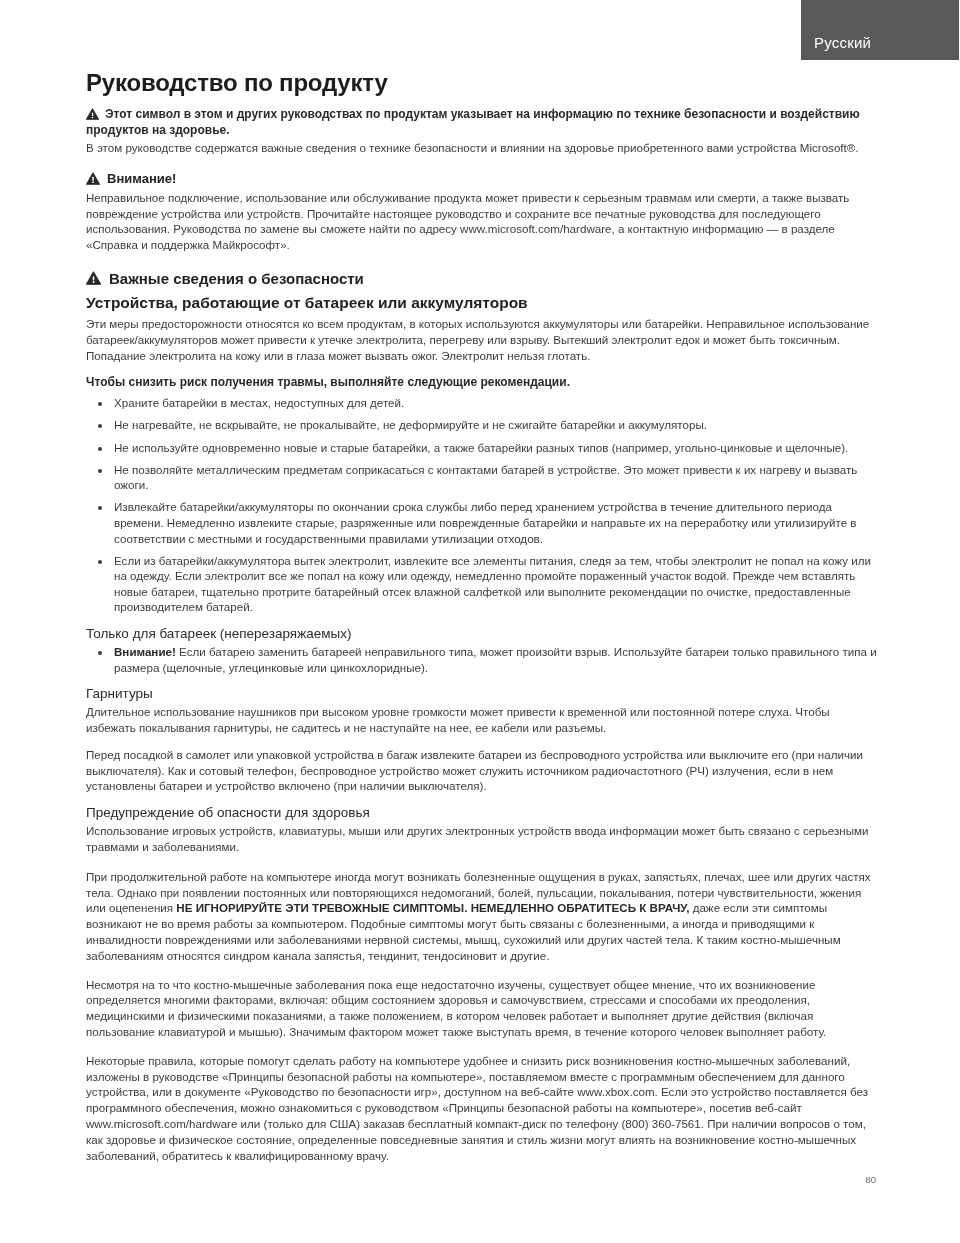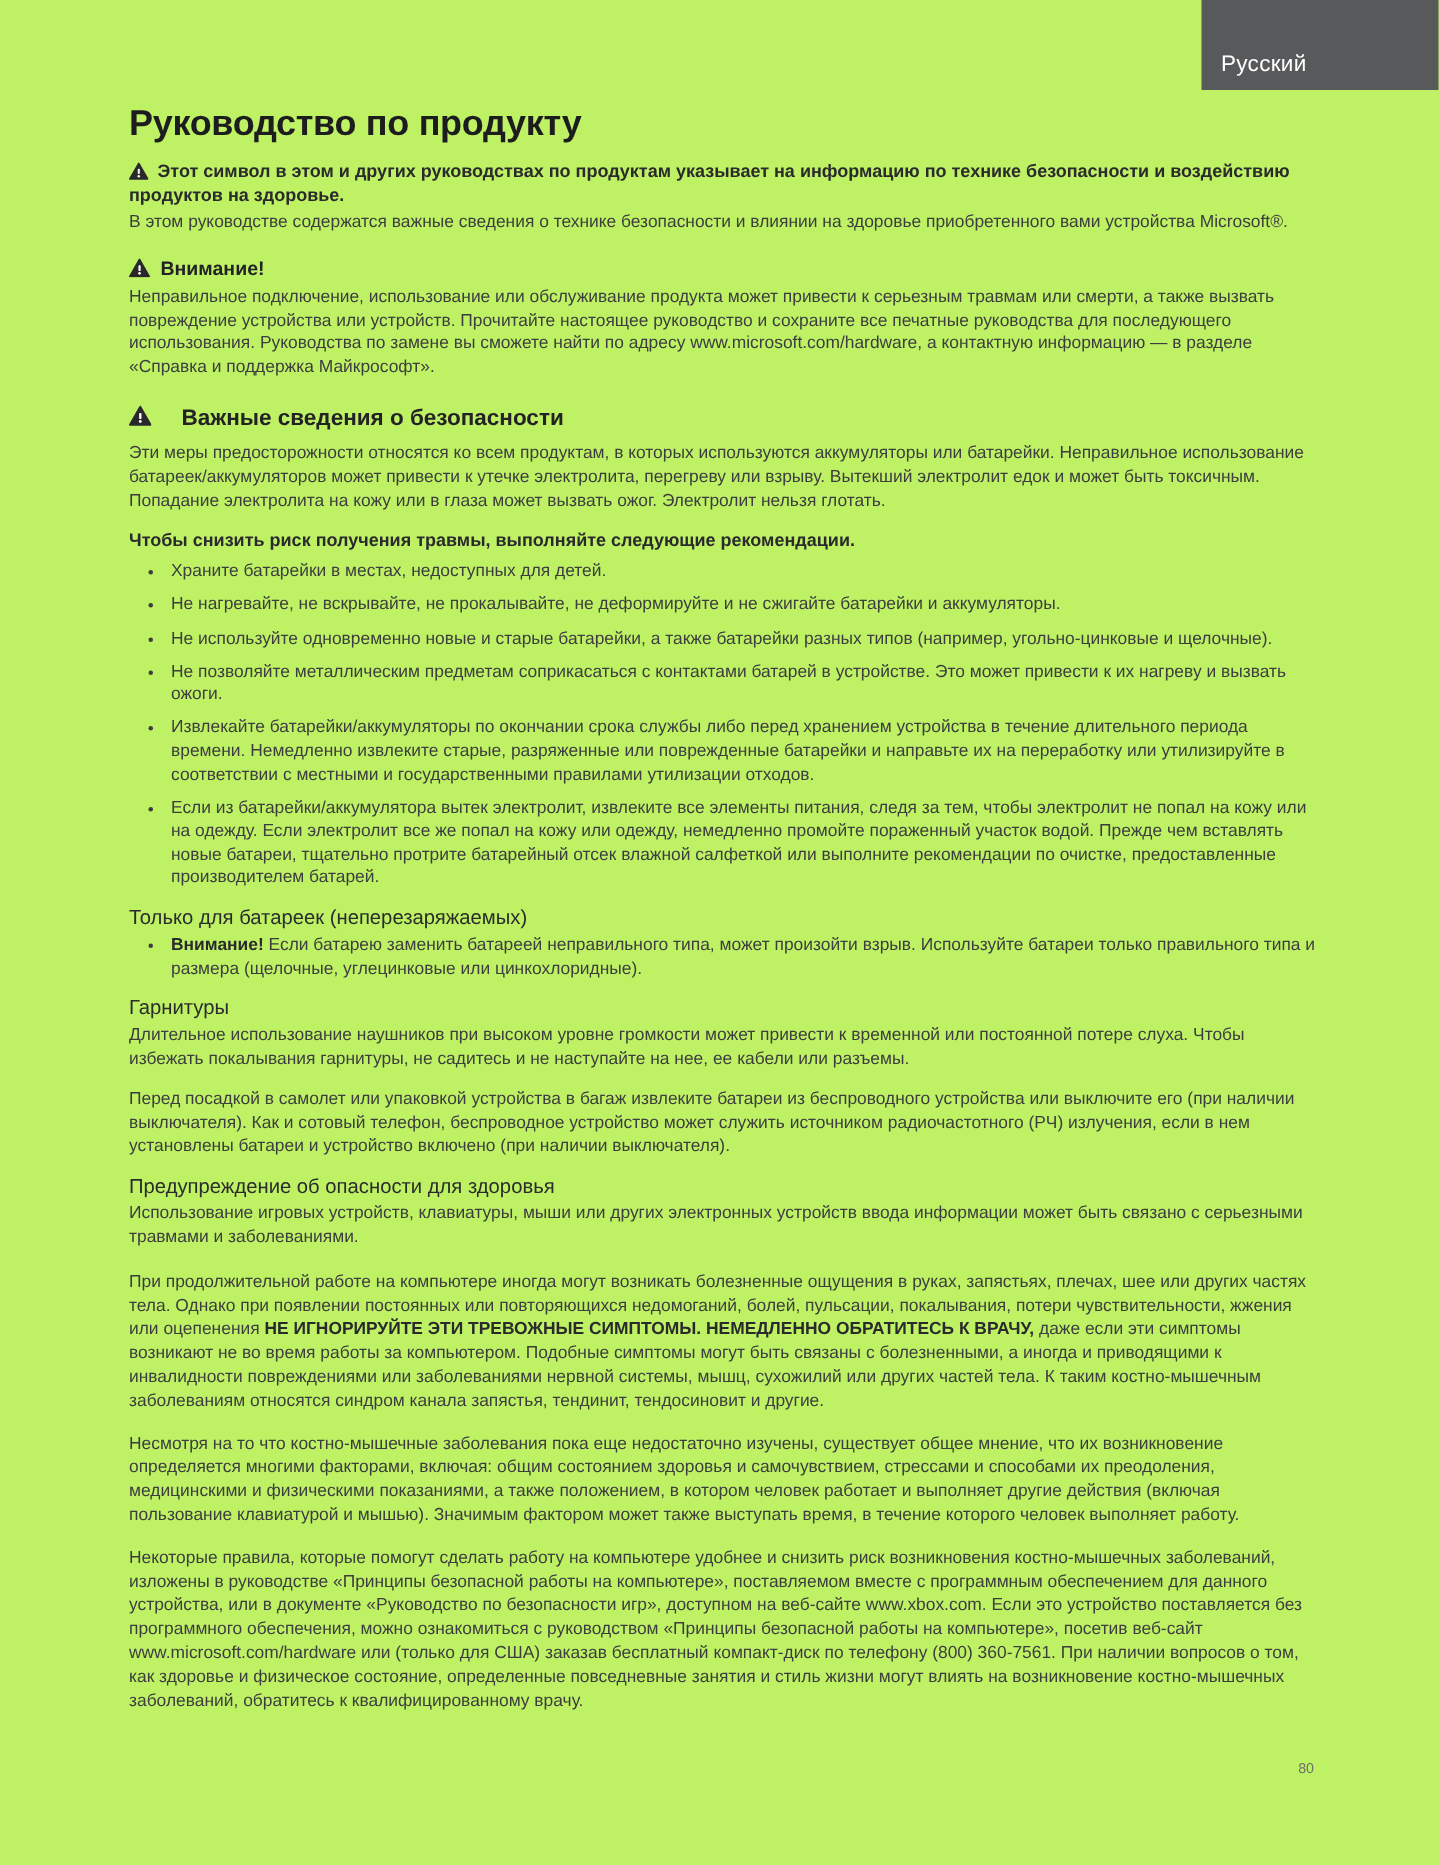--- a/index.html
+++ b/index.html
@@ -1,21 +1,21 @@
 <!DOCTYPE html>
 <html><head>
 <meta charset="utf-8">
 <style>
   * { box-sizing: border-box; }
   html,body { margin:0; padding:0; background:#e9e9e9; }
   .page {
     position: relative;
     width: 960px;
     height: 1243px;
-    background: #bef264;
+    background: #ffffff;
     font-family: "Liberation Sans", sans-serif;
     color: #3d3d3f;
     overflow: hidden;
     margin: 0 auto;
   }
   .lang-tab {
     position: absolute;
     top: 0;
     right: 1px;
     width: 158px;
@@ -46,21 +46,21 @@
   .inline-warn { vertical-align: -2px; margin-right: 6px; }
   p { margin: 0 0 11px 0; font-size: 11.6px; line-height: 15.8px; }
   p.tight { margin-bottom: 2px; }
   .note-bold { font-weight: bold; font-size: 12px; line-height: 16px; color: #2a2a2c; }
   .h-attn {
     display: flex; align-items: center; gap: 7px;
     font-size: 13px; font-weight: bold; color: #232325;
     margin: 15px 0 4px 0;
   }
   .h-section {
-    display: flex; align-items: flex-start; gap: 20px;
+    display: flex; align-items: center; gap: 8px;
     font-size: 15px; font-weight: bold; color: #232325;
     margin: 17px 0 7px 0;
   }
   .h-sub-bold {
     font-size: 15.5px; font-weight: bold; color: #232325;
     margin: 2px 0 4px 0;
   }
   .h-sub-bold.spaced { margin-top: 17px; }
   .h-lead {
     font-size: 12px; font-weight: bold; color: #2a2a2c;
@@ -127,20 +127,21 @@
     </div>
     <p>Неправильное подключение, использование или обслуживание продукта может привести к серьезным травмам или смерти, а также вызвать повреждение устройства или устройств. Прочитайте настоящее руководство и сохраните все печатные руководства для последующего использования. Руководства по замене вы сможете найти по адресу www.microsoft.com/hardware, а контактную информацию — в разделе «Справка и поддержка Майкрософт».</p>
 
     <div class="h-section">
       <svg class="warn-svg" width="15" height="14" viewBox="0 0 24 22">
           <use href="#warn-glyph"></use>
         </svg>
       <span>Важные сведения о безопасности</span>
     </div>
 
+    <div class="h-sub-bold">Устройства, работающие от батареек или аккумуляторов</div>
     <p>Эти меры предосторожности относятся ко всем продуктам, в которых используются аккумуляторы или батарейки. Неправильное использование батареек/аккумуляторов может привести к утечке электролита, перегреву или взрыву. Вытекший электролит едок и может быть токсичным. Попадание электролита на кожу или в глаза может вызвать ожог. Электролит нельзя глотать.</p>
 
     <div class="h-lead">Чтобы снизить риск получения травмы, выполняйте следующие рекомендации.</div>
     <ul class="bullets">
       <li><span>Храните батарейки в местах, недоступных для детей.</span></li>
       <li><span>Не нагревайте, не вскрывайте, не прокалывайте, не деформируйте и не сжигайте батарейки и аккумуляторы.</span></li>
       <li><span>Не используйте одновременно новые и старые батарейки, а также батарейки разных типов (например, угольно-цинковые и щелочные).</span></li>
       <li><span>Не позволяйте металлическим предметам соприкасаться с контактами батарей в устройстве. Это может привести к их нагреву и вызвать ожоги.</span></li>
       <li><span>Извлекайте батарейки/аккумуляторы по окончании срока службы либо перед хранением устройства в течение длительного периода времени. Немедленно извлеките старые, разряженные или поврежденные батарейки и направьте их на переработку или утилизируйте в соответствии с местными и государственными правилами утилизации отходов.</span></li>
       <li><span>Если из батарейки/аккумулятора вытек электролит, извлеките все элементы питания, следя за тем, чтобы электролит не попал на кожу или на одежду. Если электролит все же попал на кожу или одежду, немедленно промойте пораженный участок водой. Прежде чем вставлять новые батареи, тщательно протрите батарейный отсек влажной салфеткой или выполните рекомендации по очистке, предоставленные производителем батарей.</span></li>

